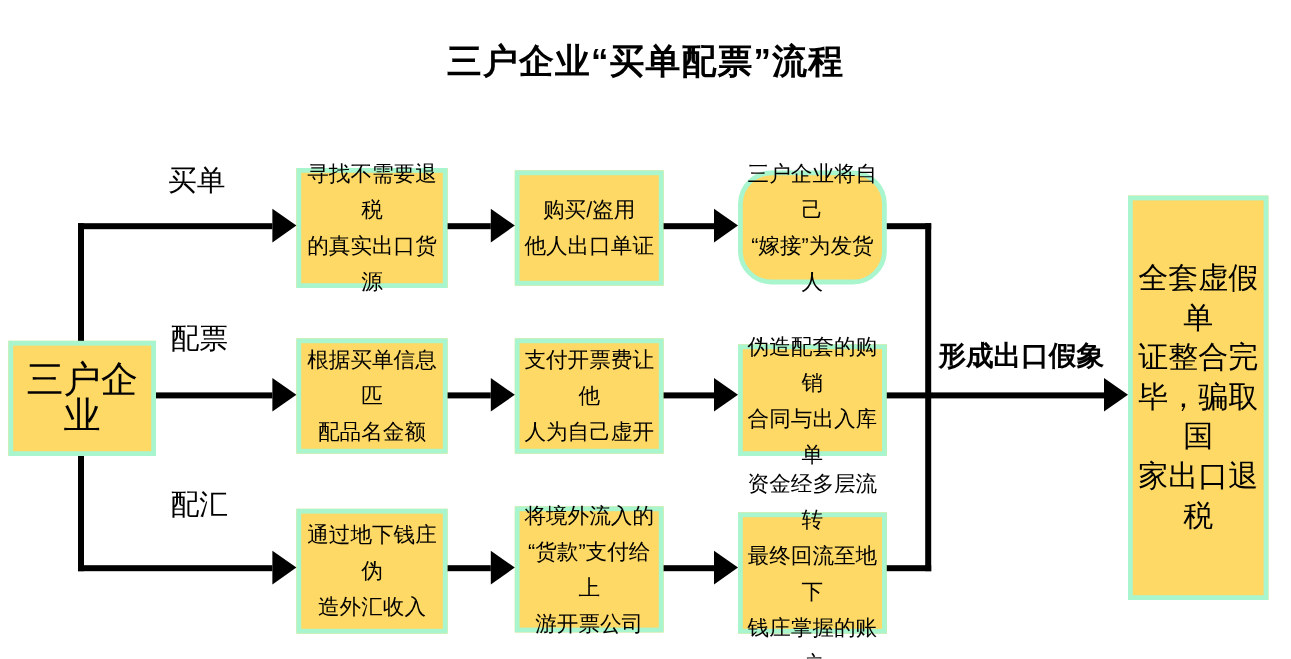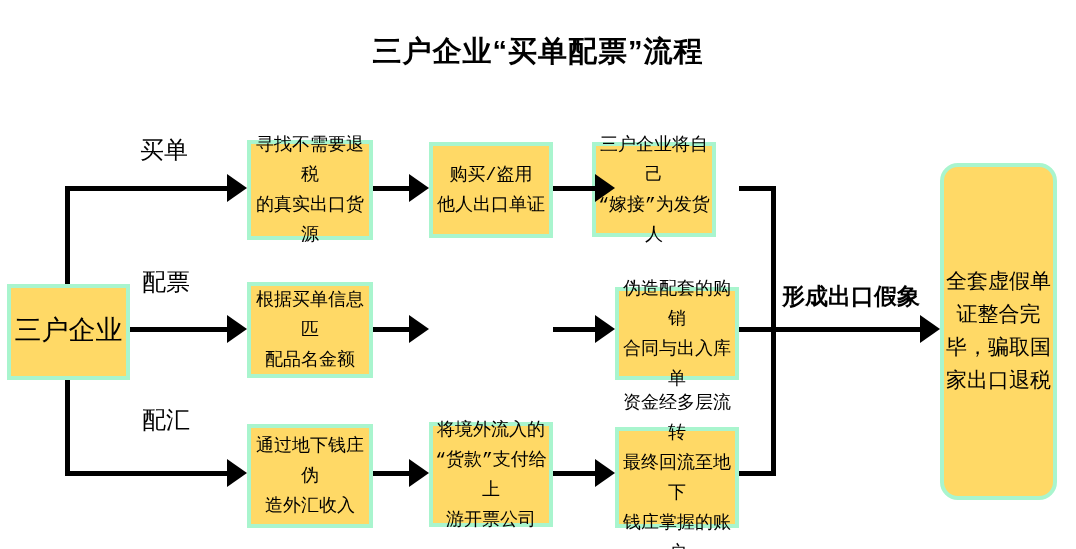--- a/index.html
+++ b/index.html
@@ -31,33 +31,32 @@
     box-sizing: border-box;
     background: var(--box-fill, #FFD966);
     border: 4px solid var(--box-border, #A9F5CE);
     display: flex;
     align-items: center;
     justify-content: center;
     text-align: center;
     white-space: pre-line;
     font-size: 18px;
     line-height: 30px;
-    font-family: Liberation Mono, monospace;
   }
-  .start   { left: 7px;   top: 284px; width: 123px; height: 96px;  font-size: 27px; }
+  .start   { left: 7px;   top: 284px; width: 123px; height: 96px;  font-size: 31px; }
   .r1c1    { left: 247px; top: 140px; width: 126px; height: 100px; }
   .r1c2    { left: 429px; top: 142px; width: 124px; height: 96px;  }
-  .r1c3    { left: 592px; top: 142px; width: 124px; height: 95px;  }
+  .r1c3    { left: 615px; top: 142px; width: 124px; height: 95px; border-radius: 28px;  }
   .r2c1    { left: 247px; top: 282px; width: 126px; height: 96px;  }
   .r2c2    { left: 429px; top: 282px; width: 124px; height: 96px;  }
   .r2c3    { left: 615px; top: 287px; width: 124px; height: 93px;  }
   .r3c1    { left: 247px; top: 424px; width: 126px; height: 104px; }
   .r3c2    { left: 429px; top: 422px; width: 124px; height: 105px; }
   .r3c3    { left: 615px; top: 427px; width: 124px; height: 101px; }
-  .result  { left: 940px; top: 163px; width: 117px; height: 337px; font-size: 21px; line-height: 33px; border-radius: 18px; }
+  .result  { left: 940px; top: 163px; width: 117px; height: 337px; font-size: 25px; line-height: 33px; }
 
   .branch-label {
     position: absolute;
     font-size: 24px;
     font-weight: normal;
     white-space: nowrap;
   }
   .lbl1 { left: 140px; top: 134px; }
   .lbl2 { left: 142px; top: 266px; }
   .lbl3 { left: 142px; top: 404px; }
@@ -101,20 +100,22 @@
 
   <div class="node r1c1">寻找不需要退税
 的真实出口货源</div>
   <div class="node r1c2">购买/盗用
 他人出口单证</div>
   <div class="node r1c3">三户企业将自己
 “嫁接”为发货人</div>
 
   <div class="node r2c1">根据买单信息匹
 配品名金额</div>
+  <div class="node r2c2">支付开票费让他
+人为自己虚开</div>
   <div class="node r2c3">伪造配套的购销
 合同与出入库单</div>
 
   <div class="node r3c1">通过地下钱庄伪
 造外汇收入</div>
   <div class="node r3c2">将境外流入的
 “货款”支付给上
 游开票公司</div>
   <div class="node r3c3">资金经多层流转
 最终回流至地下

